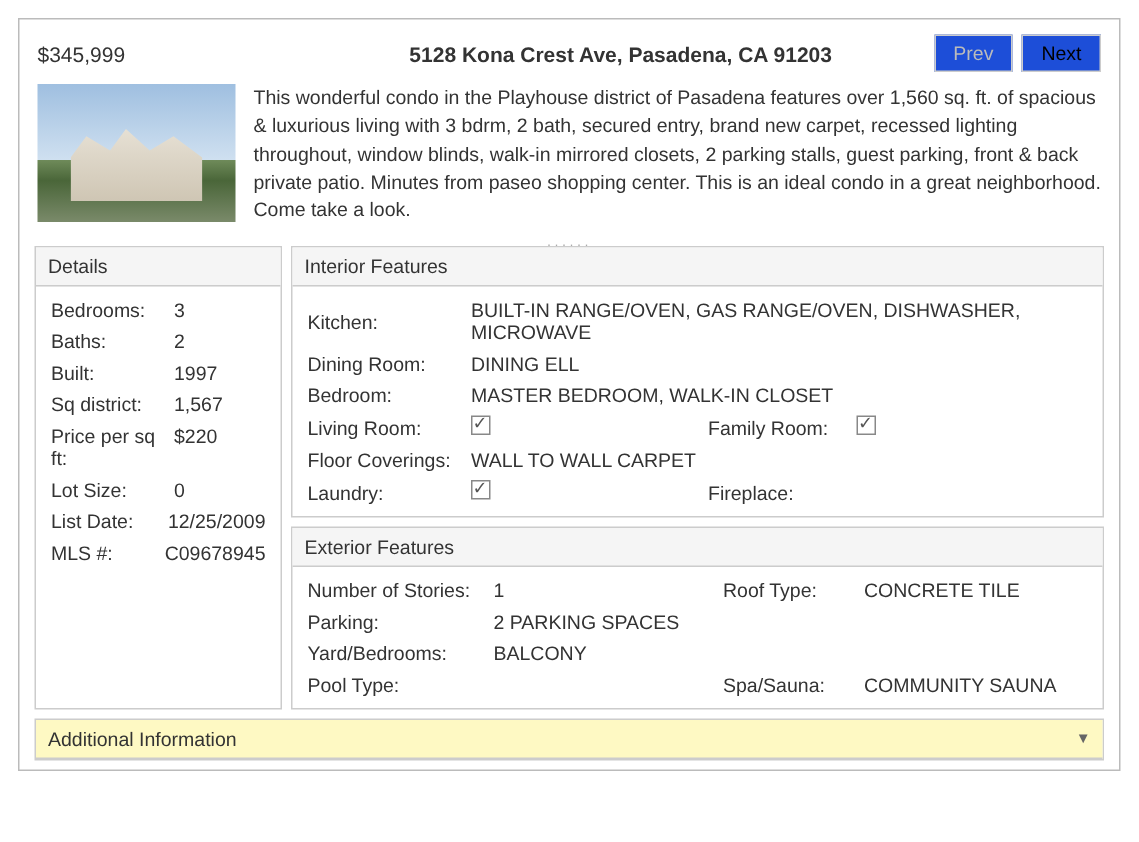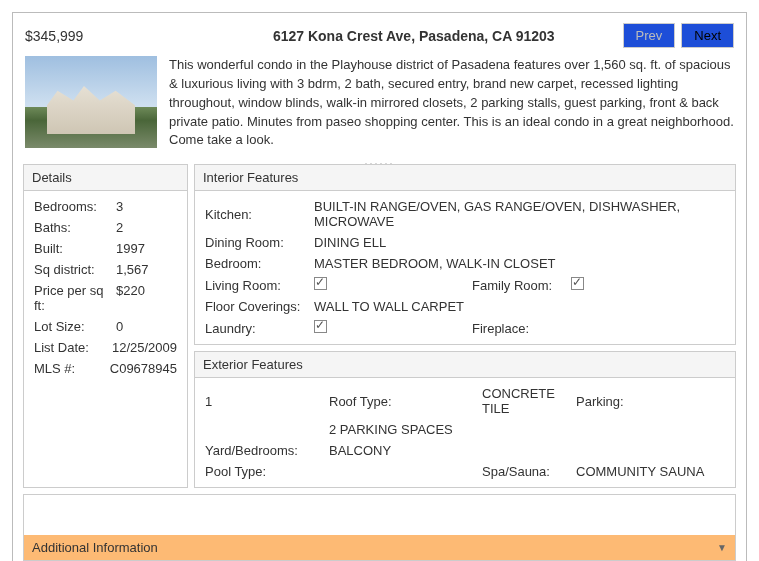--- a/index.html
+++ b/index.html
@@ -88,39 +88,39 @@
   .chk.checked::after{
     content:"✓"; position:absolute; top:-3px; left:0px;
     font-size:12px; color:#555;
   }
 
   .addinfo {
     margin: 6px 4px 0 4px;
     border: 1px solid #ccc;
   }
   .addinfo .title{
-    background:#fdba74; border-bottom:1px solid #ccc;
-    padding:5px 8px; display:flex; justify-content:space-between; align-items:center;margin-top:40px;
+    background:#fef9c3; border-bottom:1px solid #ccc;
+    padding:5px 8px; display:flex; justify-content:space-between; align-items:center;
   }
   .caret { font-size:10px; color:#666; }
   .addinfo .body{
     padding:8px 10px;
     display:grid;
     grid-template-columns: 70px 1fr 110px 90px;
     row-gap:6px;
   }
 </style>
 </head>
 <body>
 
 <div class="card">
 
   <div class="header">
     <div class="price">$345,999</div>
-    <div class="addr">6127 Kona Crest Ave, Pasadena, CA 91203</div>
+    <div class="addr">5128 Kona Crest Ave, Pasadena, CA 91203</div>
     <div class="nav">
       <button class="btn disabled">Prev</button>
       <button class="btn">Next</button>
     </div>
   </div>
 
   <div class="hero">
     <div class="photo"></div>
     <div class="desc">This wonderful condo in the Playhouse district of Pasadena features over 1,560 sq. ft. of spacious &amp; luxurious living with 3 bdrm, 2 bath, secured entry, brand new carpet, recessed lighting throughout, window blinds, walk-in mirrored closets, 2 parking stalls, guest parking, front &amp; back private patio. Minutes from paseo shopping center. This is an ideal condo in a great neighborhood. Come take a look.</div>
   </div>
@@ -193,20 +193,21 @@
             <span>Fireplace:</span>
             <span></span>
           </div>
         </div>
       </div>
 
       <div class="panel">
         <div class="title">Exterior Features</div>
         <div class="body">
           <div class="grid2" style="grid-template-columns:120px 1fr 90px 1fr;">
+            <span>Number of Stories:</span>
             <span>1</span>
             <span>Roof Type:</span>
             <span>CONCRETE TILE</span>
 
             <span>Parking:</span>
             <span class="span">2 PARKING SPACES</span>
 
             <span>Yard/Bedrooms:</span>
             <span class="span">BALCONY</span>
 

